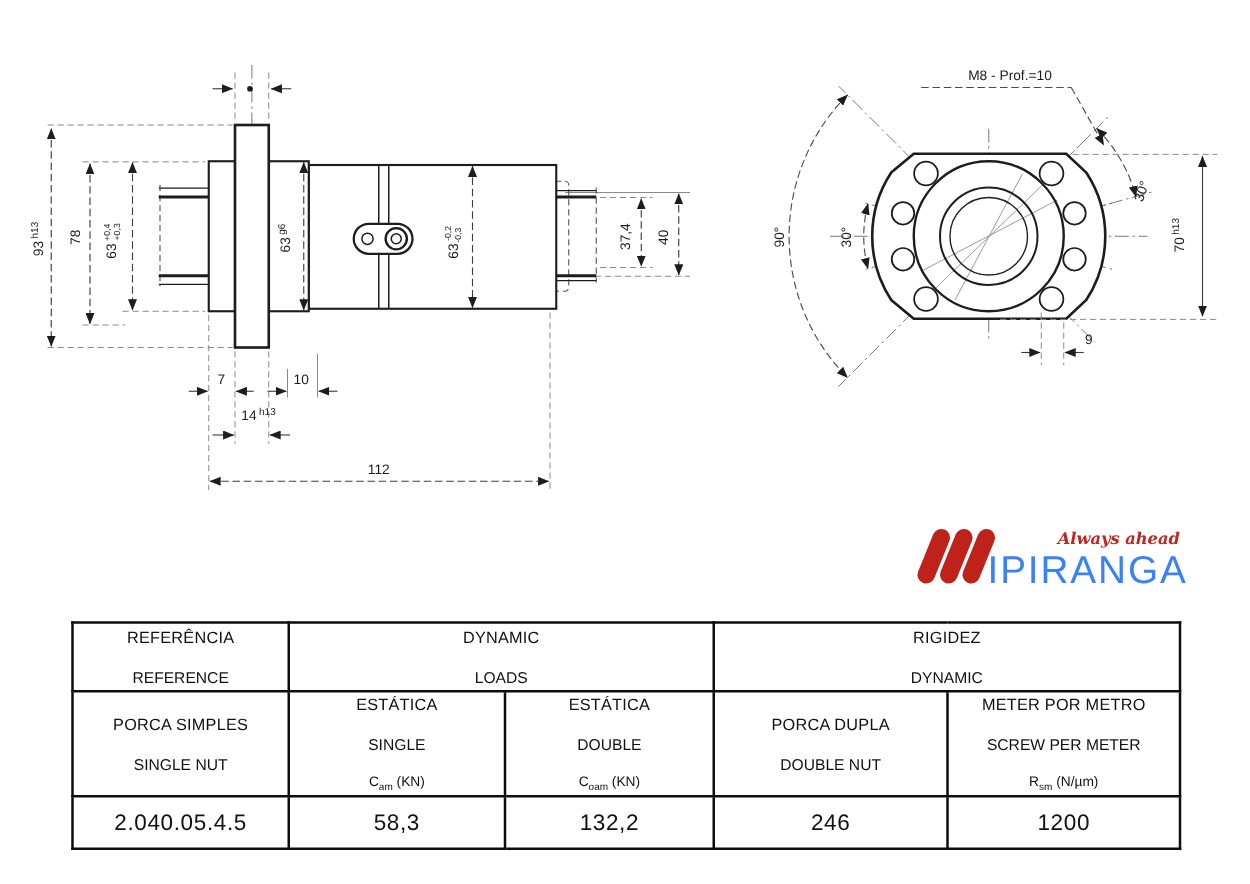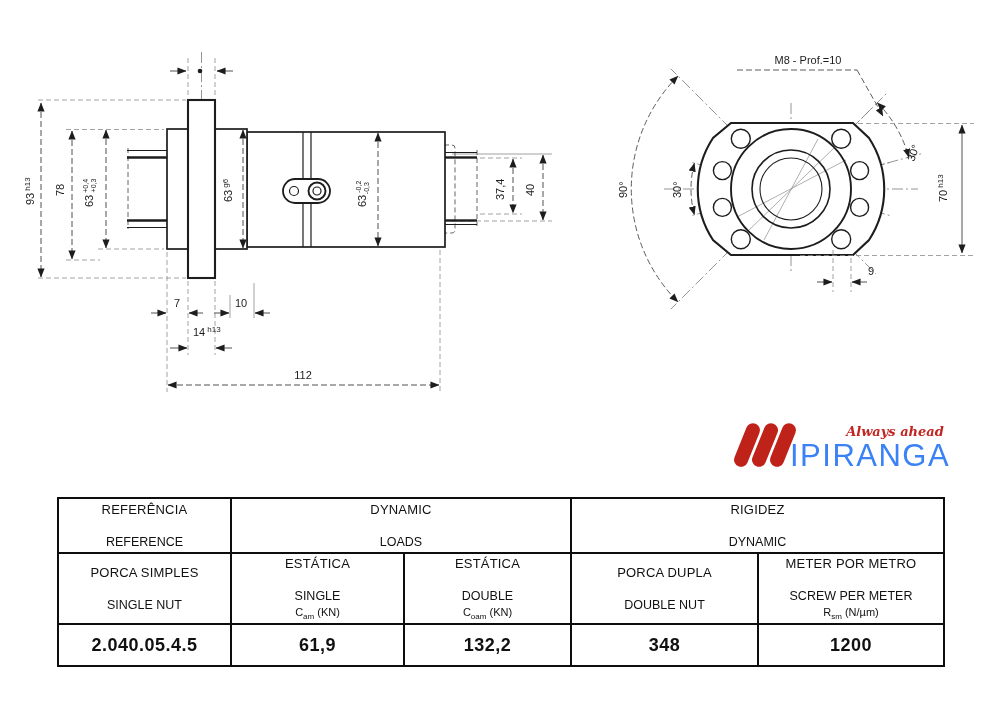--- a/index.html
+++ b/index.html
@@ -10,23 +10,23 @@
   .logo{position:absolute;left:728px;top:418px;width:220px;height:62px;}
   .logo .bar{position:absolute;width:14px;height:46px;border-radius:8px;background:var(--accent,#bf2218);top:4px;transform:rotate(22deg);}
   .logo .b1{left:12px;} .logo .b2{left:30px;} .logo .b3{left:48px;}
   .logo .tagline{position:absolute;left:112px;top:6px;width:110px;text-align:center;font-family:"DejaVu Serif",serif;font-style:italic;font-weight:bold;font-size:13px;color:#c22420;}
   .logo .brand{position:absolute;left:62px;top:20px;font-size:31px;letter-spacing:1.5px;color:#3b82f6;text-align:center;}
   
   table.spec{position:absolute;left:57px;top:497px;border-collapse:collapse;table-layout:fixed;}
   table.spec td{border:2px solid #0d0d0d;text-align:center;vertical-align:middle;padding:2px 4px;color:#111;}
   .pt{font-weight:normal;font-size:13px;letter-spacing:.2px;}
   .en{font-size:12.5px;margin-top:18px;}
-  .formula{font-size:11px;margin-top:3px;text-align:center;}
+  .formula{font-size:11px;margin-top:17px;text-align:center;}
   .formula sub{font-size:8px;}
-  .val{font-weight:bold;font-size:18px;letter-spacing:.5px;margin-top:32px;}
+  .val{font-weight:normal;font-size:18px;letter-spacing:.5px;margin-top:32px;}
 </style>
 </head>
 <body>
 
 <svg class="drawing" width="1000" height="492" viewBox="0 0 1000 492">
   <defs>
     <marker id="arr" viewBox="0 0 10 8" refX="9.5" refY="4" markerWidth="10" markerHeight="8" orient="auto-start-reverse">
       <path d="M0,0 L10,4 L0,8 z" fill="#1d1d1d"></path>
     </marker>
   </defs>
@@ -254,19 +254,19 @@
       <div class="en">DOUBLE NUT</div>
     </td>
     <td>
       <div class="pt">METER POR METRO</div>
       <div class="en">SCREW PER METER</div>
       <div class="formula"><span>R</span><sub>sm</sub><span> (N/µm)</span></div>
     </td>
   </tr>
   <tr style="height:42px">
     <td class="val">2.040.05.4.5</td>
-    <td class="val">61,9</td>
+    <td class="val">58,3</td>
     <td class="val">132,2</td>
-    <td class="val">348</td>
+    <td class="val">246</td>
     <td class="val">1200</td>
   </tr>
 </tbody>
   </table>
 
 </body></html>

